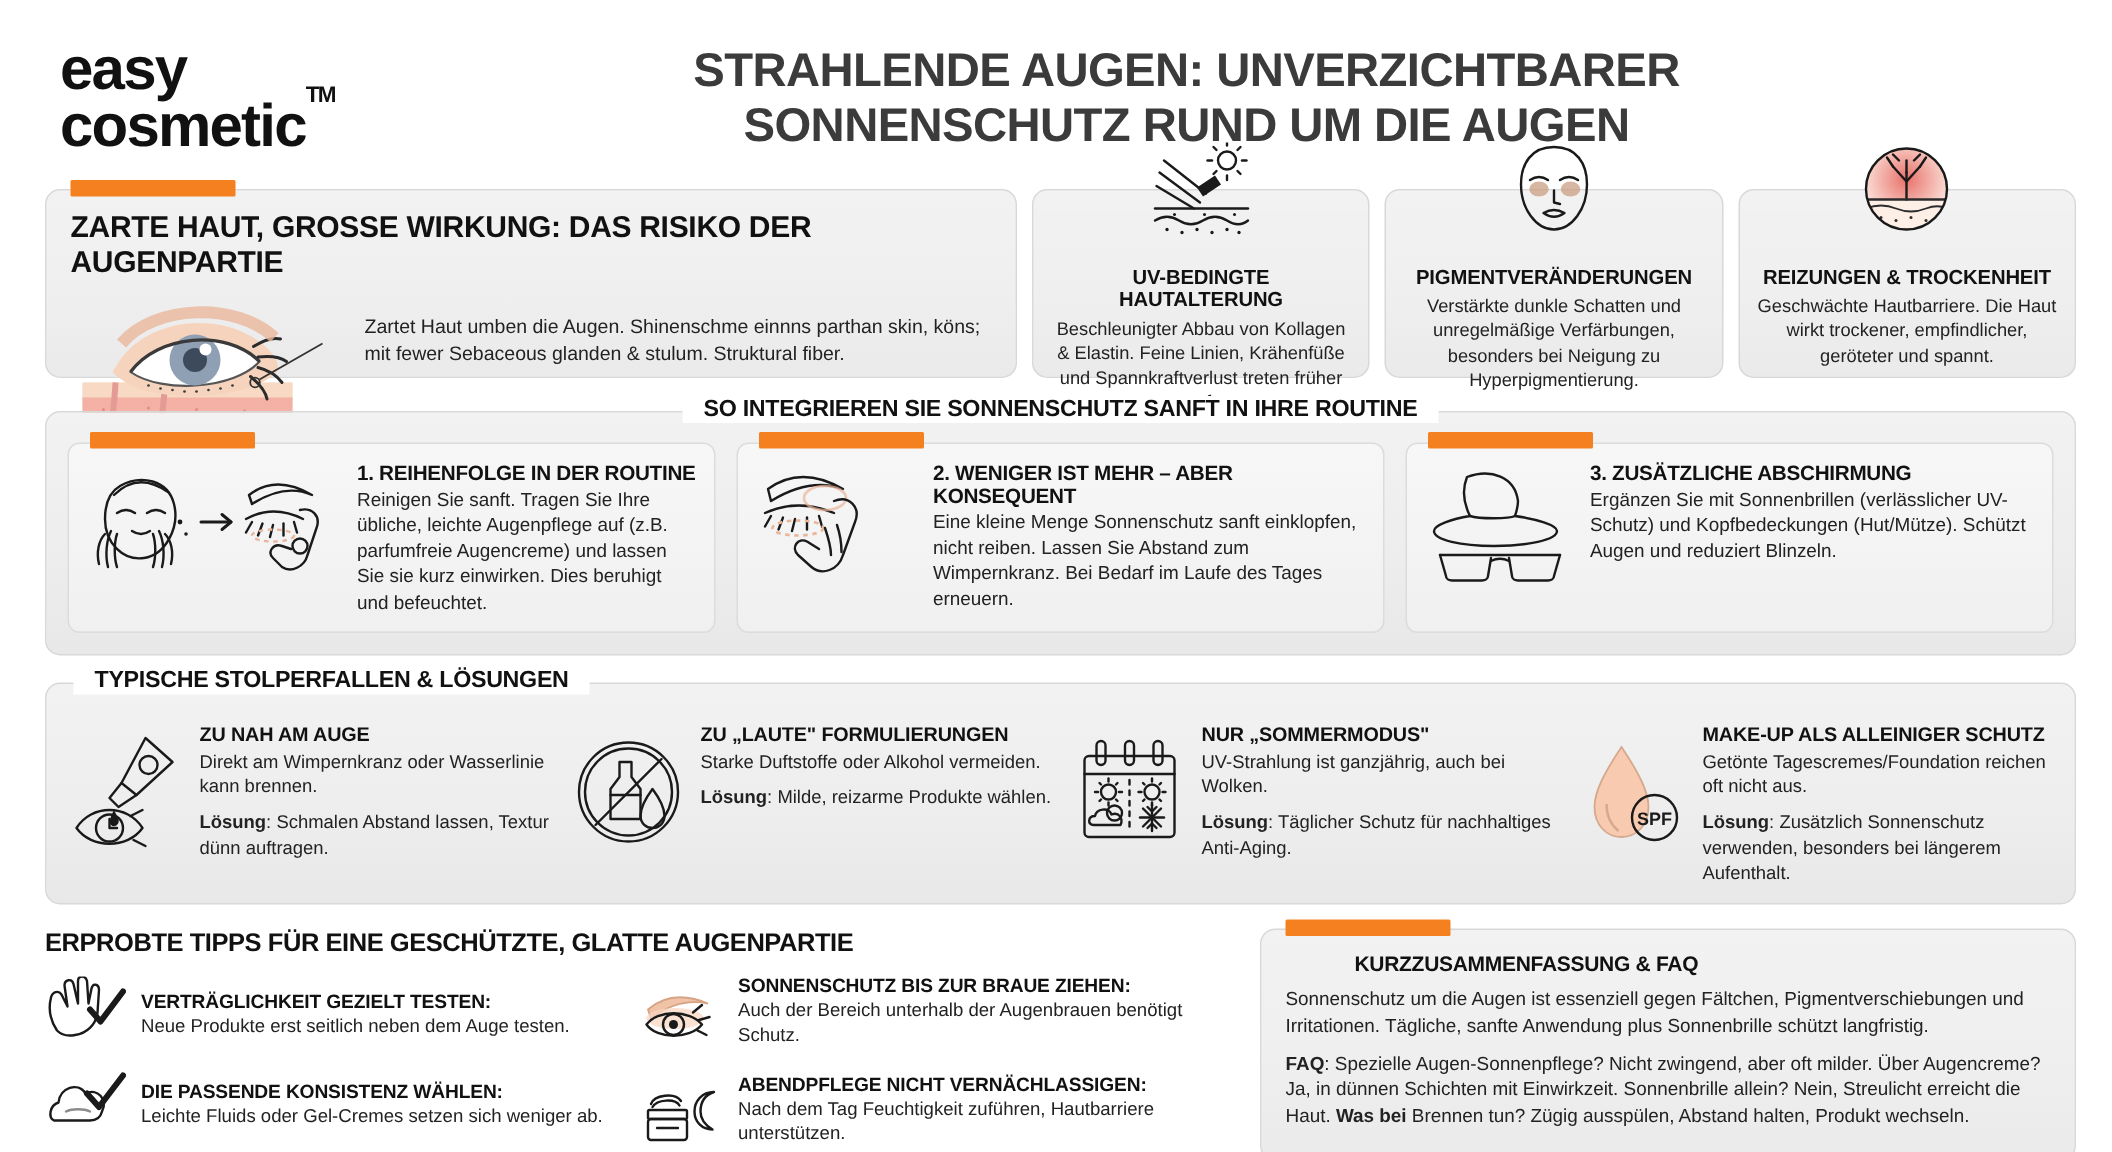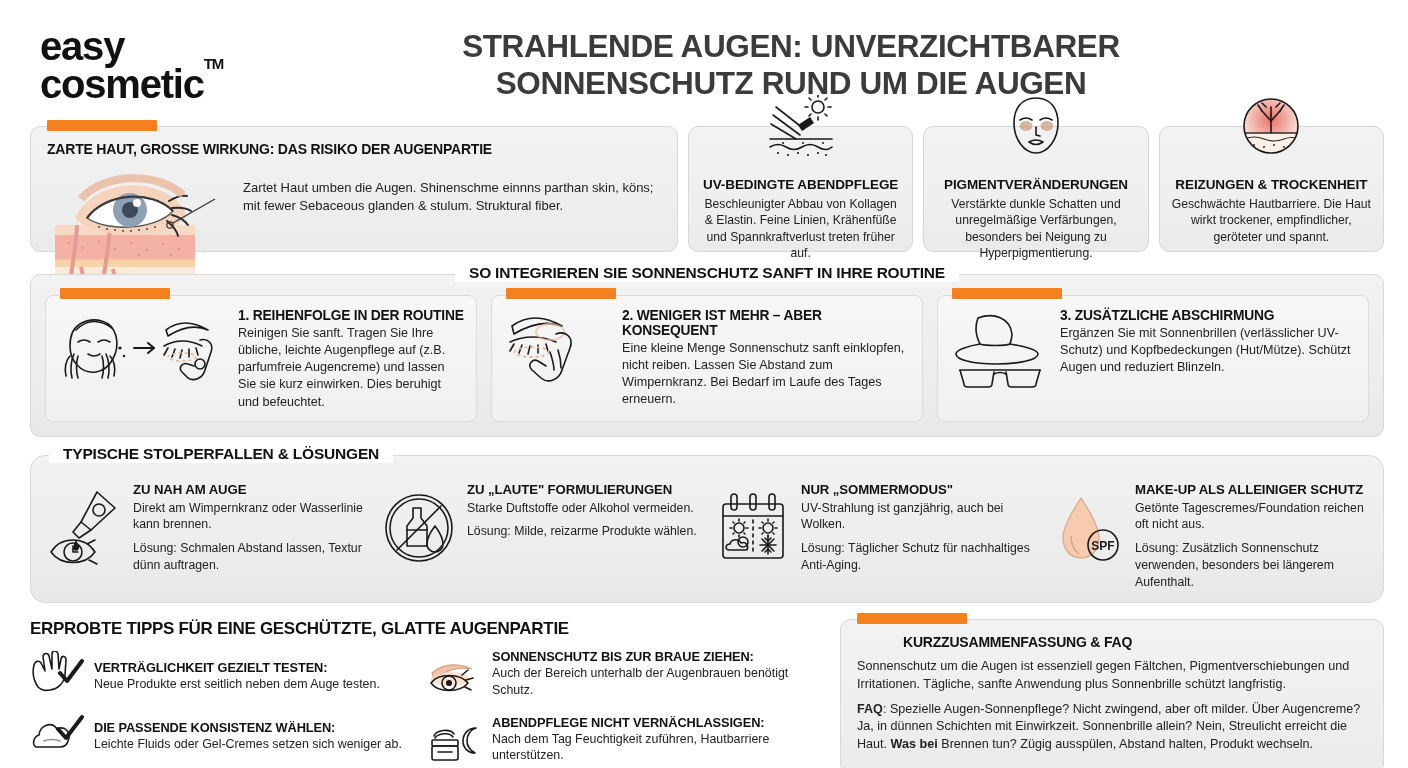--- a/index.html
+++ b/index.html
@@ -34,21 +34,21 @@
     position: relative;
   }
   .tab-bar {
     position: absolute; top: -7px; left: 16px;
     width: 110px; height: 11px; background: #f4801f; border-radius: 1px;
   }
 
   
   .row1 { display: flex; gap: 10px; padding: 12px 22px 0 28px; align-items: stretch; height: 138px; }
   .risk-panel { flex: 0 0 648px; padding: 14px 16px 10px 16px; position: relative; overflow: visible; }
-  .risk-title { font-size: 14px; font-weight: 800; letter-spacing: -0.2px; color: #111; margin-bottom: 4px;}
+  .risk-title { font-size: 20px; font-weight: 800; letter-spacing: -0.2px; color: #111; margin-bottom: 4px;}
   .risk-body { display: flex; align-items: flex-start; gap: 6px; }
   .eye-art { width: 190px; height: 100px; position: relative; margin-top: 2px; flex: 0 0 190px;}
   .risk-note { font-size: 13px; line-height: 1.42; color: #222; padding-top: 18px; max-width: 420px;}
 
   .threat { flex: 1 1 0; padding: 28px 10px 8px 10px; text-align: center; position: relative; }
   .threat-icon { position: absolute; top: -32px; left: 50%; transform: translateX(-50%); width: 66px; height: 62px; }
   .threat-title { font-size: 13.5px; font-weight: 800; letter-spacing: -0.1px; margin-top: 22px; margin-bottom: 4px; color:#111;}
   .threat-text { font-size: 12.2px; line-height: 1.35; color: #222; }
 
   
@@ -78,21 +78,21 @@
 
   
   .pitfalls-wrap { margin: 18px 22px 0 28px; }
   .pit-grid { display: flex; gap: 4px; margin-top: 4px; }
   .pit { flex: 1 1 0; display: flex; gap: 8px; padding: 4px 4px 0 4px; }
   .pit-icon { flex: 0 0 auto; padding-top: 6px; }
   .pit-txt { flex: 1; }
   .pit-title { font-size: 13.2px; font-weight: 800; letter-spacing: -0.1px; margin-bottom: 3px; color:#111; }
   .pit-body { font-size: 12.3px; line-height: 1.36; color: #222; margin-bottom: 7px; }
   .pit-sol { font-size: 12.3px; line-height: 1.36; color: #222; }
-  .pit-sol b { font-weight: 400; }
+  .pit-sol b { font-weight: 700; }
 
   
   .bottom { display: flex; gap: 14px; margin: 16px 22px 0 28px; align-items: flex-start;}
   .tips { flex: 1 1 0; }
   .tips-title { font-size: 17px; font-weight: 800; letter-spacing: -0.3px; margin-bottom: 10px; color:#111;}
   .tips-grid { display: flex; gap: 0px; }
   .tips-col { flex: 1 1 0; }
   .tip { display: flex; gap: 10px; align-items: flex-end; margin-bottom: 16px; }
   .tip-icon { flex: 0 0 auto; padding-top: 2px; }
   .tip-t { font-size: 12.8px; font-weight: 800; letter-spacing: -0.1px; color:#111; }
@@ -226,21 +226,21 @@
               <circle cx="30" cy="58" r="1.1"></circle>
             <circle cx="40" cy="60" r="1.1"></circle>
               <circle cx="50" cy="58" r="1.1"></circle>
               <circle cx="58" cy="60" r="1.1"></circle>
             <circle cx="15" cy="48" r="1"></circle>
               <circle cx="35" cy="48" r="1"></circle>
               <circle cx="55" cy="48" r="1"></circle>
           </g>
         </svg>
       </div>
-      <div class="threat-title">UV-BEDINGTE ABENDPFLEGE</div>
+      <div class="threat-title">UV-BEDINGTE HAUTALTERUNG</div>
       <div class="threat-text">Beschleunigter Abbau von Kollagen &amp; Elastin. Feine Linien, Krähenfüße und Spannkraftverlust treten früher auf.</div>
     </div>
 
     <div class="panel threat">
       <div class="threat-icon">
         <svg width="66" height="62" viewBox="0 0 66 62">
           <path d="M33 3 C48 3 55 14 55 28 C55 44 45 58 33 58 C21 58 11 44 11 28 C11 14 18 3 33 3 Z" class="ln-thin"></path>
           <ellipse cx="23" cy="31" rx="6.5" ry="5" fill="#c99f83" opacity="0.75"></ellipse>
           <ellipse cx="44" cy="31" rx="6.5" ry="5" fill="#c99f83" opacity="0.75"></ellipse>
           <path d="M17 25 Q23 21 29 25" class="ln-thin"></path>
@@ -381,21 +381,21 @@
             <div class="rcard-title">3. ZUSÄTZLICHE ABSCHIRMUNG</div>
             <div class="rcard-body">Ergänzen Sie mit Sonnenbrillen (verlässlicher UV-Schutz) und Kopfbedeckungen (Hut/Mütze). Schützt Augen und reduziert Blinzeln.</div>
           </div>
         </div>
 
       </div>
     </div>
   </div>
 
   <div class="pitfalls-wrap">
-    <div class="fieldset" style="padding:18px 10px 12px 10px;border-radius:15px;">
+    <div class="fieldset" style="padding:18px 10px 12px 10px;">
       <div class="legend left">TYPISCHE STOLPERFALLEN &amp; LÖSUNGEN</div>
       <div class="pit-grid">
 
         <div class="pit">
           <div class="pit-icon">
             <svg width="80" height="80" viewBox="0 0 80 80">
               <path d="M52 4 L70 20 L46 42 L36 34 Z" class="ln-thin"></path>
               <circle cx="54" cy="22" r="6" class="ln-thin"></circle>
               <path d="M36 34 L28 44 L34 50 L46 42" class="ln-thin"></path>
               <path d="M31 52 C29 56 27 60 29 62 C31 64 35 62 34 58 Z" fill="#1a1a1a"></path>

